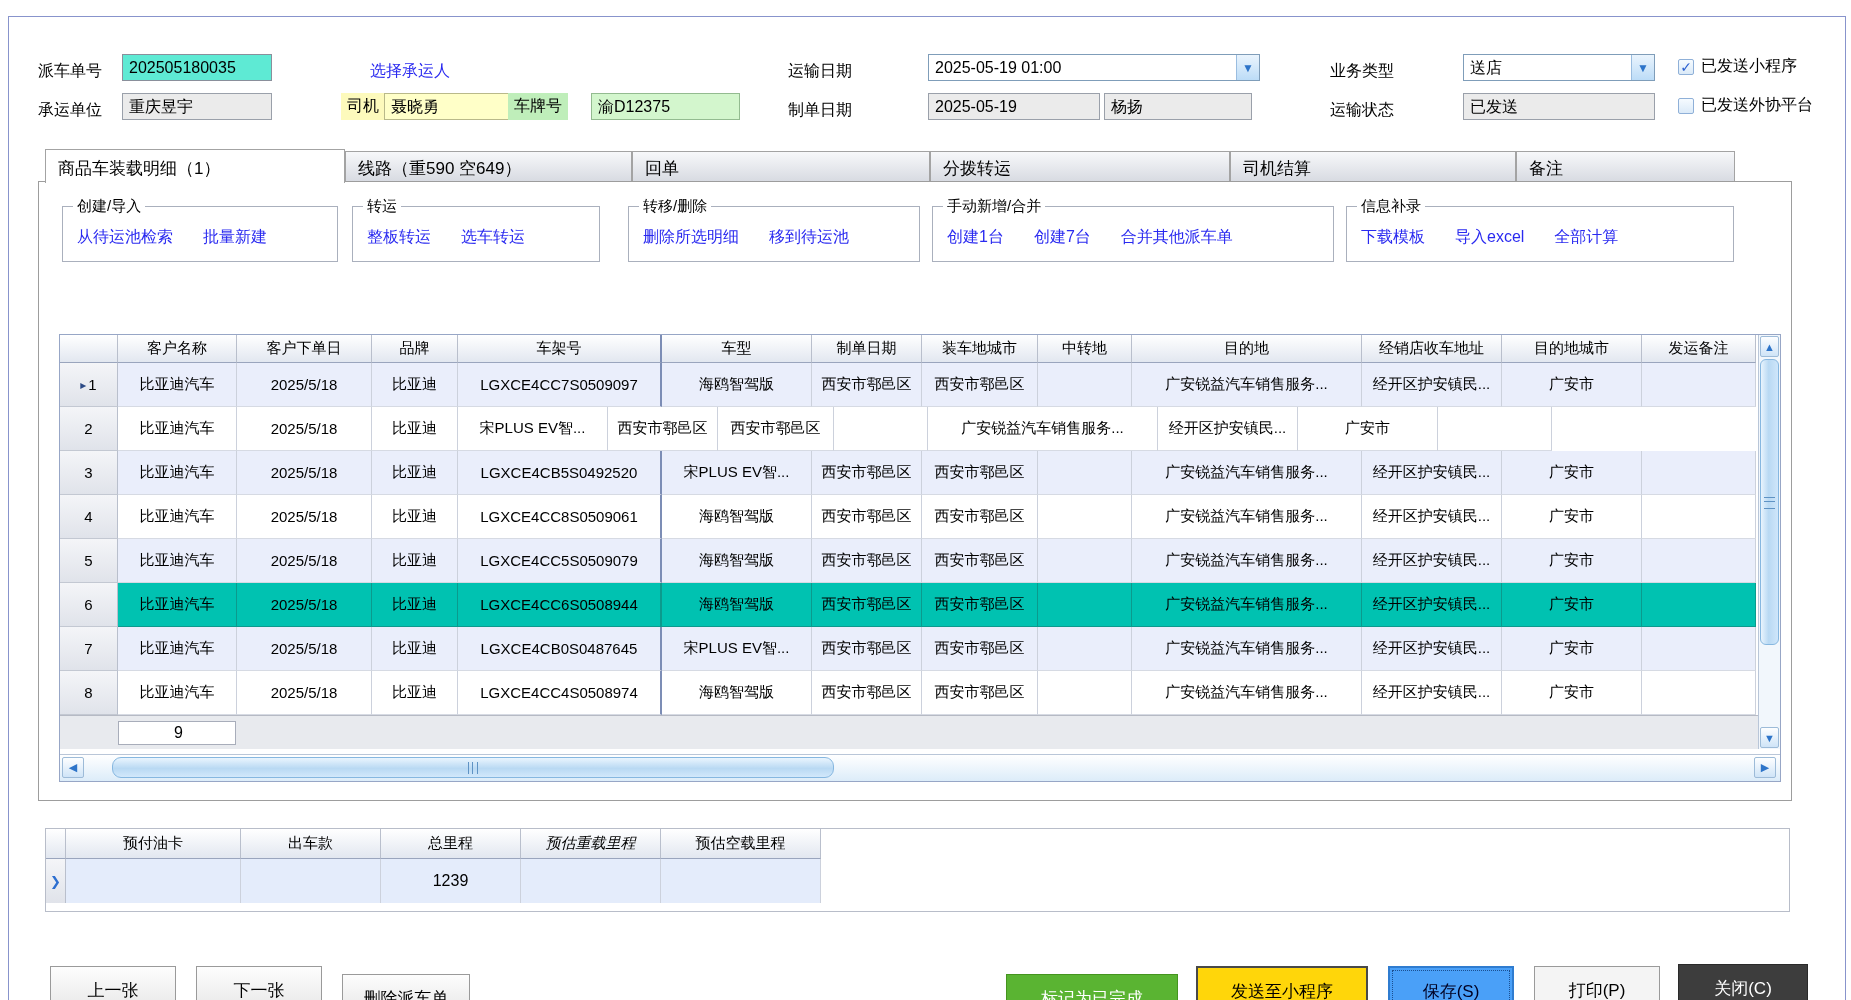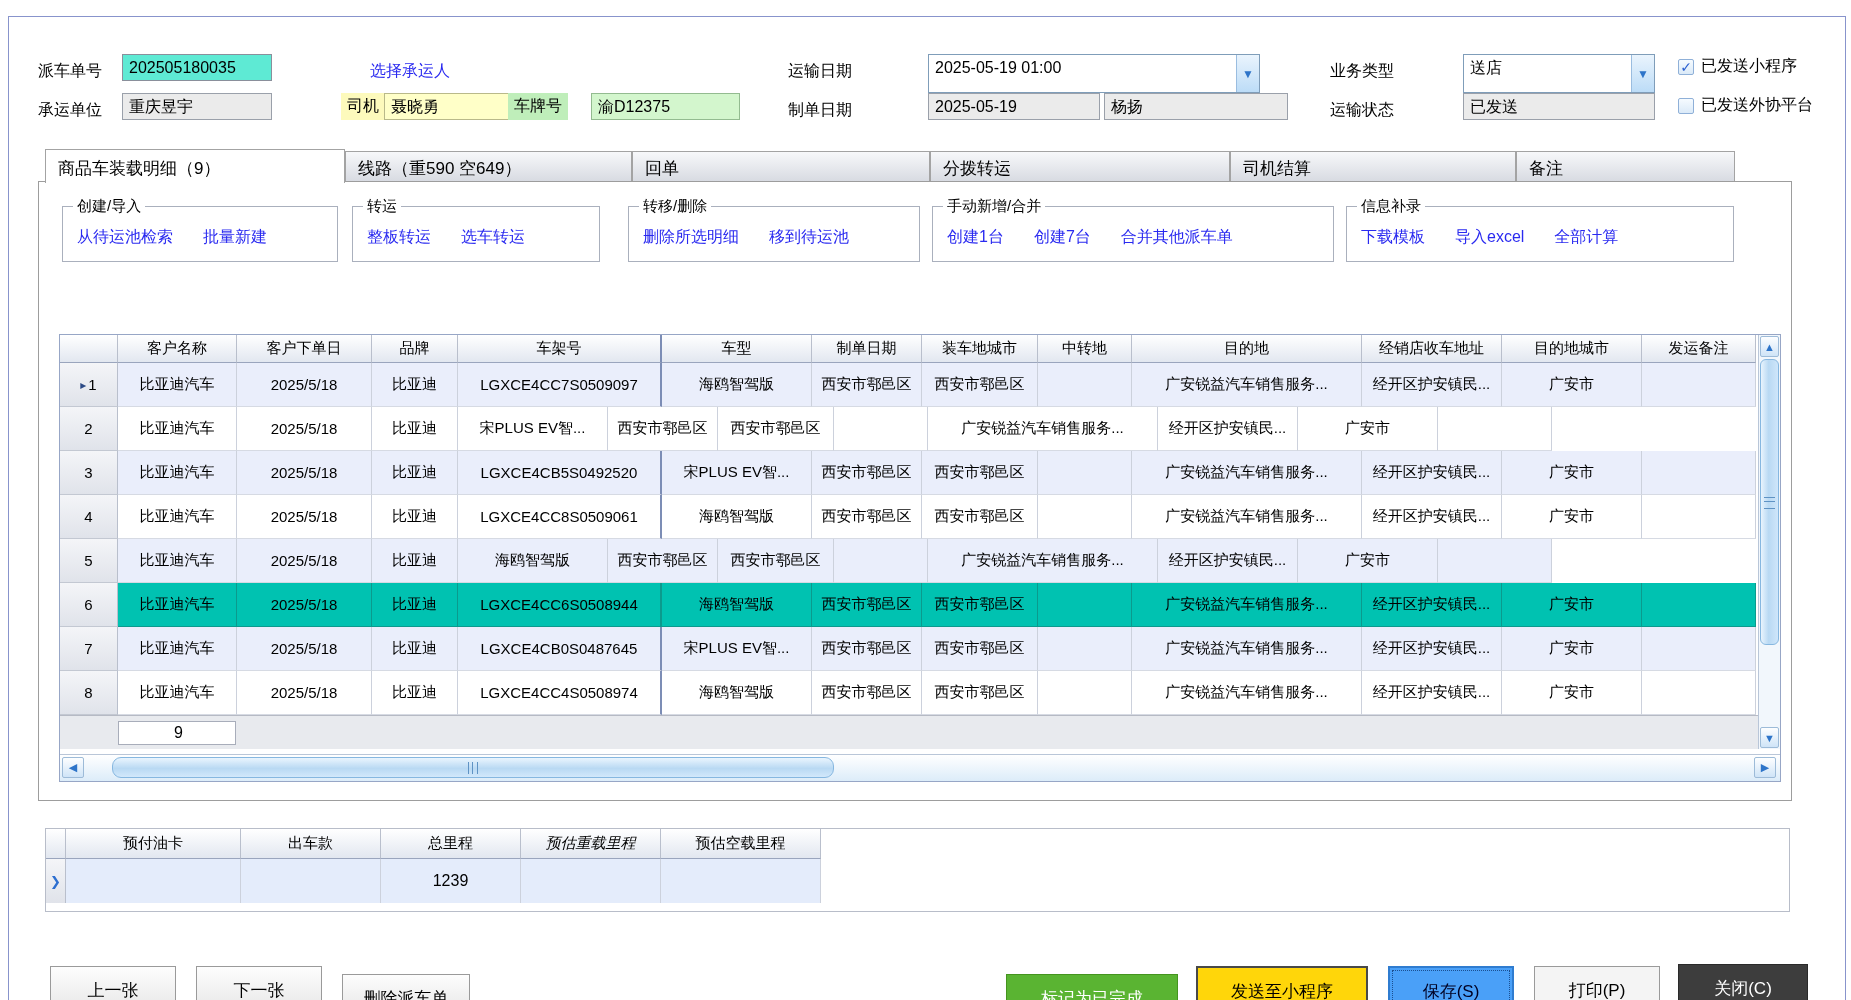--- a/index.html
+++ b/index.html
@@ -12,21 +12,21 @@
   .flabel{font-size:16px;white-space:nowrap;}
   .field{box-sizing:border-box;border:1px solid #8a8f9b;background:#5eead4;font-size:16px;
          padding:3px 6px;height:27px;line-height:20px;white-space:nowrap;overflow:hidden;}
   .field.gray{background:#ebebeb;border-color:#9aa0aa;}
   .field.yellow{background:#ffffc8;border-color:#b9b98a;}
   .field.green{background:#d3f6cd;border-color:#93bb90;}
   .taglabel{box-sizing:border-box;height:27px;padding:3px 6px;font-size:16px;line-height:20px;}
   .taglabel.yellow{background:#fdfabc;}
   .taglabel.green{background:#bfeeba;}
   .link{color:#2a2af0;font-size:16px;cursor:pointer;white-space:nowrap;}
-  .combo{box-sizing:border-box;border:1px solid #7f9db9;background:#fff;height:39px;display:flex;}
+  .combo{box-sizing:border-box;border:1px solid #7f9db9;background:#fff;height:27px;display:flex;}
   .combo .val{flex:1;font-size:16px;padding:3px 6px;line-height:20px;white-space:nowrap;overflow:hidden;}
   .combo .dd{width:22px;border-left:1px solid #9abde0;display:flex;align-items:center;justify-content:center;
              background:linear-gradient(#eaf4fd,#bcdcf7);color:#2d74c9;font-size:12px;}
   .cb{width:16px;height:16px;box-sizing:border-box;border:1px solid #8fb0d8;border-radius:2px;
       background:linear-gradient(#f6fbff,#dbeaf8);display:inline-flex;align-items:center;justify-content:center;
       font-size:14px;font-weight:bold;color:#2a5fd0;vertical-align:middle;}
   .cb.checked::after{content:"✓";}
   .cbrow{display:flex;align-items:center;gap:7px;font-size:16px;white-space:nowrap;}
   
   .tab{box-sizing:border-box;position:absolute;top:151px;height:31px;border:1px solid #a3a3a3;
@@ -126,31 +126,31 @@
   </div>
 
   <div class="abs flabel" style="left:38px;top:100px">承运单位</div>
   <div class="abs field gray" style="left:122px;top:93px;width:150px">重庆昱宇</div>
   <div class="abs taglabel yellow" style="left:341px;top:93px">司机</div>
   <div class="abs field yellow" style="left:384px;top:93px;width:142px">聂晓勇</div>
   <div class="abs taglabel green" style="left:508px;top:93px">车牌号</div>
   <div class="abs field green" style="left:591px;top:93px;width:149px">渝D12375</div>
   <div class="abs flabel" style="left:788px;top:100px">制单日期</div>
   <div class="abs field gray" style="left:928px;top:93px;width:172px">2025-05-19</div>
-  <div class="abs field gray" style="left:1104px;top:93px;width:184px">杨扬</div>
+  <div class="abs field gray" style="left:1104px;top:93px;width:148px">杨扬</div>
   <div class="abs flabel" style="left:1330px;top:100px">运输状态</div>
   <div class="abs field gray" style="left:1463px;top:93px;width:192px">已发送</div>
   <div class="abs cbrow" style="left:1678px;top:95px">
     <span class="cb"></span>
     <span>已发送外协平台</span>
   </div>
 </div>
 
 <div id="tabs-bar">
-    <div class="tab active" style="left: 45px; width: 300px;">商品车装载明细（9）</div>
+    <div class="tab active" style="left: 45px; width: 300px;">商品车装载明细（1）</div>
     <div class="tab" style="left: 345px; width: 287px;">线路（重590 空649）</div>
     <div class="tab" style="left: 632px; width: 298px;">回单</div>
     <div class="tab" style="left: 930px; width: 300px;">分拨转运</div>
     <div class="tab" style="left: 1230px; width: 286px;">司机结算</div>
     <div class="tab" style="left: 1516px; width: 219px;">备注</div>
   </div>
 <div class="abs panel"></div>
 
 <div id="toolbar-groups">
     <div class="group" style="left: 62px; width: 276px;">
@@ -277,20 +277,21 @@
         <div class="cell" style="width: 140px;">广安市</div>
         <div class="cell" style="width: 114px;"></div>
       </div>
       <div class="grow altrow">
         <div class="sel">
           <span>5</span>
         </div>
         <div class="cell" style="width: 119px;">比亚迪汽车</div>
         <div class="cell" style="width: 135px;">2025/5/18</div>
         <div class="cell" style="width: 86px;">比亚迪</div>
+        <div class="cell thicksep" style="width: 204px;">LGXCE4CC5S0509079</div>
         <div class="cell" style="width: 150px;">海鸥智驾版</div>
         <div class="cell" style="width: 110px;">西安市鄠邑区</div>
         <div class="cell" style="width: 116px;">西安市鄠邑区</div>
         <div class="cell" style="width: 94px;"></div>
         <div class="cell" style="width: 230px;">广安锐益汽车销售服务...</div>
         <div class="cell" style="width: 140px;">经开区护安镇民...</div>
         <div class="cell" style="width: 140px;">广安市</div>
         <div class="cell" style="width: 114px;"></div>
       </div>
       <div class="grow selrow">

